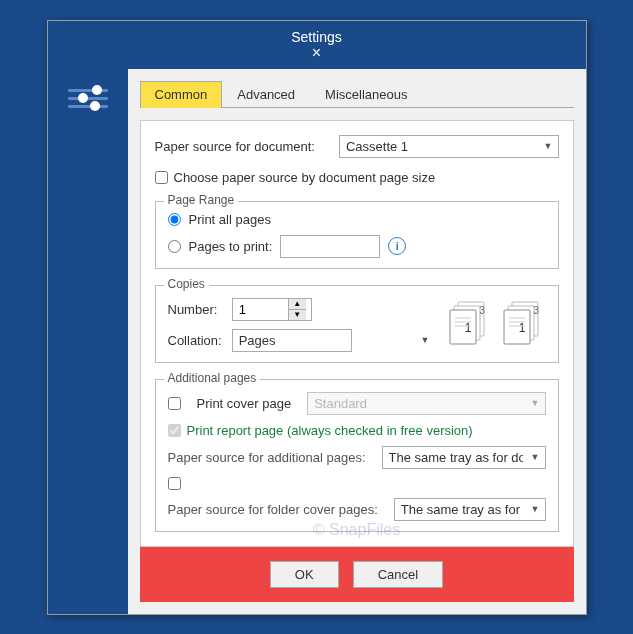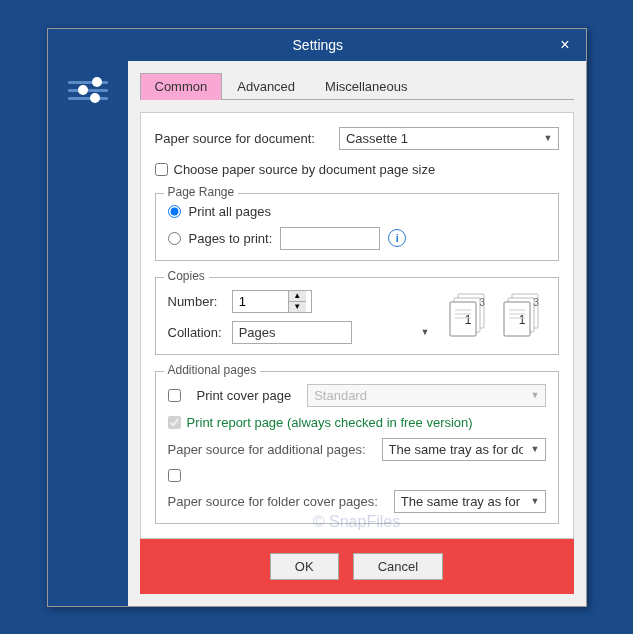--- a/index.html
+++ b/index.html
@@ -25,20 +25,21 @@
     }
 
     .title-bar {
       background: #1a4a8a;
       color: white;
       padding: 8px 12px;
       display: flex;
       justify-content: space-between;
       align-items: center;
       font-size: 13px;
+      flex-direction: column;
     }
 
     .title-bar-title {
       flex: 1;
       text-align: center;
       font-size: 14px;
     }
 
     .close-btn {
       background: none;
@@ -108,21 +109,21 @@
       padding: 5px 14px;
       border: 1px solid transparent;
       border-bottom: none;
       cursor: pointer;
       font-size: 13px;
       background: #f0f0f0;
       color: #333;
     }
 
     .tab.active {
-      background: #f9a8d4;
+      background: #fde047;
       border-color: #aaa;
       border-bottom-color: white;
       margin-bottom: -1px;
       z-index: 1;
     }
 
     .content-panel {
       background: white;
       border: 1px solid #ccc;
       padding: 14px;

